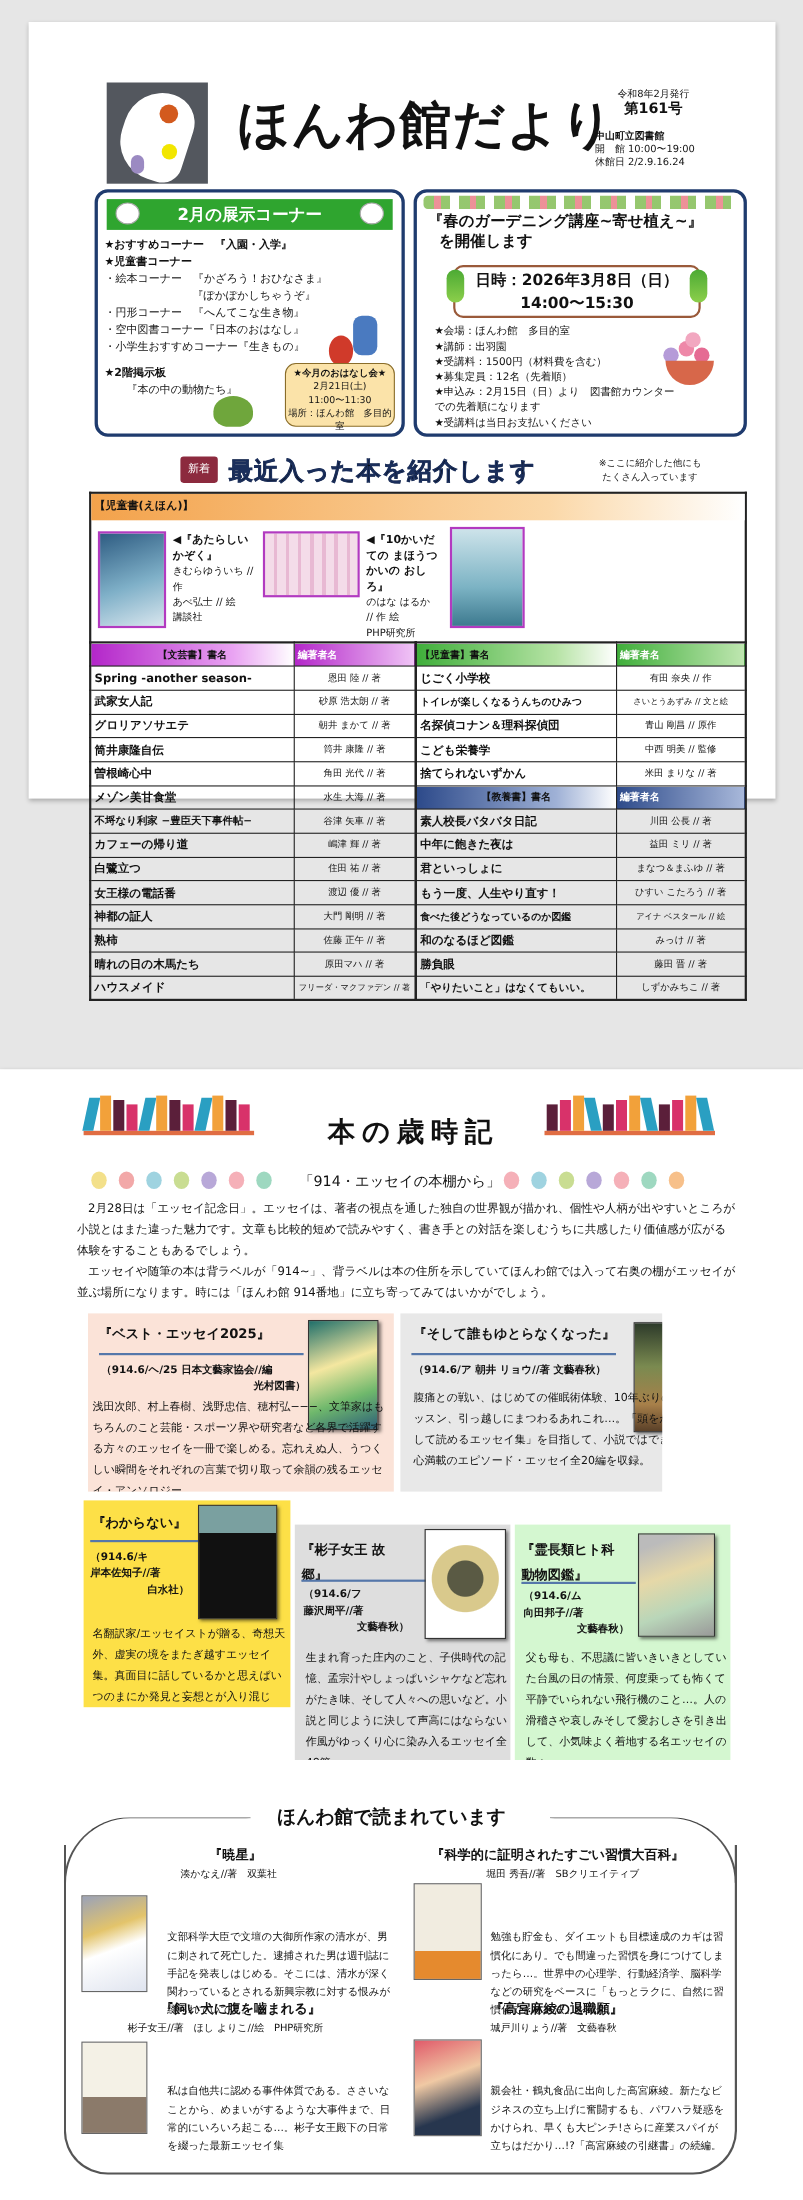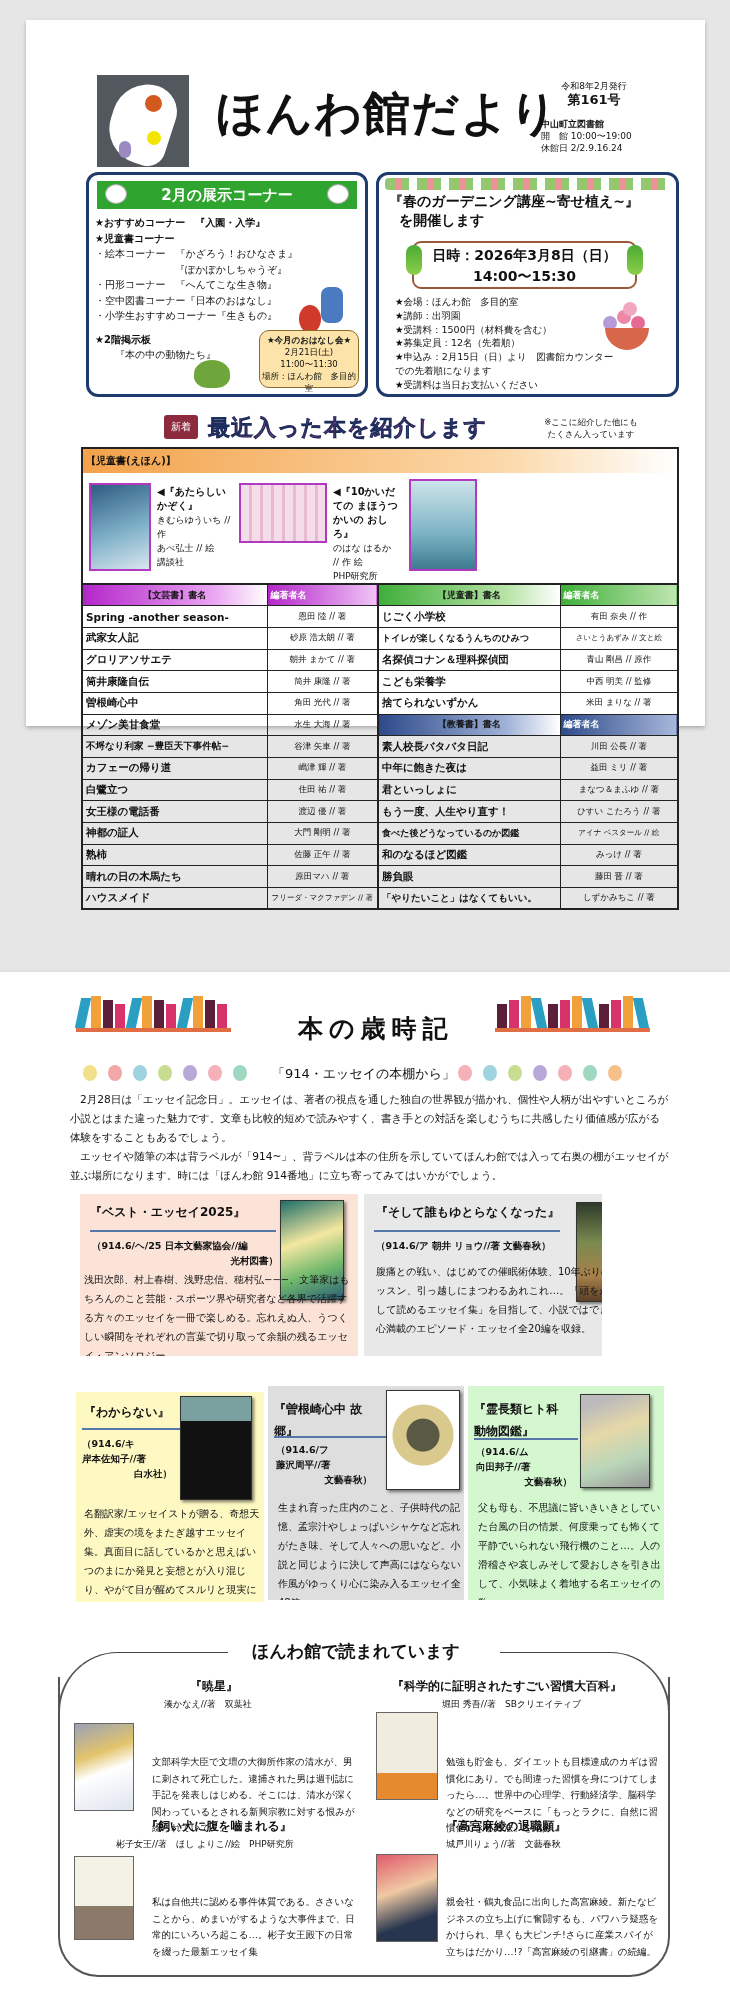--- a/index.html
+++ b/index.html
@@ -39,38 +39,38 @@
   .g-title { left: 10px; top: 17px; font-size: 14px; font-weight: bold; line-height: 19px; width: 285px; }
   .g-date { left: 33px; top: 66px; width: 225px; height: 48px; border: 2px solid #9a5a3a; border-radius: 9px; text-align: center; font-size: 14px; font-weight: bold; line-height: 21px; padding-top: 2px; }
   .g-leaf { position: absolute; width: 16px; height: 30px; background: linear-gradient(#4caa34, #8ccf4b); border-radius: 8px; }
   .g-info { left: 16px; top: 120px; font-size: 9.5px; line-height: 13.8px; }
   .basket { left: 218px; top: 127px; width: 60px; height: 50px; }
   .basket .pot { position: absolute; left: 8px; top: 26px; width: 44px; height: 22px; background: #d7674a; border-radius: 0 0 22px 22px; }
   .basket .fl { position: absolute; width: 14px; height: 14px; border-radius: 50%; }
 
   
   .newtag { left: 138px; top: 395px; width: 34px; height: 24px; background: #8c2a3e; color: #fff; font-size: 10px; text-align: center; line-height: 24px; border-radius: 3px; }
-  .newtitle { left: 182px; top: 393px; font-size: 22px; font-weight: bold; color: #ec4899; -webkit-text-stroke: 0.6px #1b2f5c; letter-spacing: 1px; }
+  .newtitle { left: 182px; top: 393px; font-size: 22px; font-weight: bold; color: #000000; -webkit-text-stroke: 0.6px #1b2f5c; letter-spacing: 1px; }
   .newnote { left: 510px; top: 396px; font-size: 8.5px; line-height: 12px; text-align: center; width: 110px; }
 
   
   .picbox { left: 55px; top: 427px; width: 598px; height: 138px; border: 2px solid #222; border-bottom: none; }
   .pic-head { left: 0; top: 0; width: 594px; height: 24px; background: linear-gradient(90deg, #f3a24b, #fbd8a8 70%, #fff); font-size: 10px; font-weight: bold; line-height: 24px; padding-left: 3px; }
   .cover { position: absolute; border: 2px solid #b23ac0; }
   .pb-text { position: absolute; font-size: 9px; line-height: 14px; }
   .pb-text .t { font-weight: bold; font-size: 10px; }
 
   
   .tbl { position: absolute; border-collapse: collapse; font-size: 9px; }
   .tbl td { border: 1px solid #222; height: 21.7px; padding: 0 3px; white-space: nowrap; overflow: hidden; }
   .tbl td.title-cell { font-weight: bold; font-size: 10.5px; }
   .tbl td.author-cell { font-size: 8.5px; text-align: center; }
   .th-lit { background: linear-gradient(90deg, #b326c9, #e9a3f2 70%, #fff); font-weight: bold; text-align: center; }
   .th-lit2 { background: linear-gradient(90deg, #b326c9, #f0c4f6); color: #fff; font-weight: bold; }
-  .th-kid { background: linear-gradient(90deg, #3fae3a, #b6e3a5 70%, #fff); font-weight: bold; text-align: center; }
+  .th-kid { background: linear-gradient(90deg, #3fae3a, #b6e3a5 70%, #fff); font-weight: bold; }
   .th-kid2 { background: linear-gradient(90deg, #3fae3a, #bfe6b0); color: #fff; font-weight: bold; }
   .th-edu { background: linear-gradient(90deg, #2d4a8a, #9fb1d6 70%, #fff); font-weight: bold; text-align: center; color: #111; }
   .th-edu2 { background: linear-gradient(90deg, #2d4a8a, #a8b8da); color: #fff; font-weight: bold; }
 
   
   .shelf { position: absolute; height: 36px; width: 155px; border-bottom: 4px solid #e06d43; }
   .shelf .bk { position: absolute; bottom: 0; width: 10px; }
   .almanac { left: 278px; top: 40px; font-size: 25px; font-weight: bold; letter-spacing: 6px; margin-left: 20px; }
   .sub { left: 272px; top: 93px; font-size: 13px; }
   .dot { position: absolute; width: 14px; height: 16px; border-radius: 50%; top: 93px; }
@@ -402,34 +402,34 @@
   </div>
 
   <div class="essay" style="left:364px;top:222px;width:238px;height:162px;background:#e8e8e8">
     <div class="et" style="left:12px;top:10px">『そして誰もゆとらなくなった』</div>
     <div class="line" style="left:10px;top:36px;width:186px"></div>
     <div class="meta" style="left:12px;top:44px">（914.6/ア 朝井 リョウ//著 文藝春秋）</div>
     <div class="cov" style="left:212px;top:8px;width:70px;height:100px;background:linear-gradient(180deg,#2d3a2a,#7a8a50 40%,#a8804a 75%,#5a4028)"></div>
     <div class="body" style="left:12px;top:68px;width:280px">腹痛との戦い、はじめての催眠術体験、10年ぶりのダンスレッスン、引っ越しにまつわるあれこれ…。「頭をからっぽにして読めるエッセイ集」を目指して、小説ではできない遊び心満載のエピソード・エッセイ全20編を収録。</div>
   </div>
 
-  <div class="essay" style="left:76px;top:420px;width:188px;height:210px;background:#fef9c3">
+  <div class="essay" style="left:76px;top:392px;width:188px;height:188px;background:#fde047">
     <div class="et" style="left:8px;top:12px">『わからない』</div>
     <div class="line" style="left:6px;top:36px;width:100px"></div>
     <div class="meta" style="left:6px;top:44px;width:90px">
       <div>（914.6/キ</div>
       <div>岸本佐知子//著</div>
       <div style="text-align:right">白水社）</div>
     </div>
     <div class="cov" style="left:104px;top:4px;width:72px;height:104px;background:linear-gradient(180deg,#7aa0a0 0 24%,#111 24%)"></div>
     <div class="body" style="left:8px;top:112px;width:178px">名翻訳家/エッセイストが贈る、奇想天外、虚実の境をまたぎ越すエッセイ集。真面目に話しているかと思えばいつのまにか発見と妄想とが入り混じり、やがて目が醒めてスルリと現実に戻る･･･岸本ワールドをお楽しみください。</div>
   </div>
 
   <div class="essay" style="left:268px;top:414px;width:196px;height:214px;background:#dedede">
-    <div class="et" style="left:6px;top:12px;width:90px;line-height:22px">『曽根崎心中 故郷』</div>
+    <div class="et" style="left:6px;top:12px;width:90px;line-height:22px">『彬子女王 故郷』</div>
     <div class="line" style="left:6px;top:50px;width:116px"></div>
     <div class="meta" style="left:8px;top:56px;width:96px">
       <div>（914.6/フ</div>
       <div>藤沢周平//著</div>
       <div style="text-align:right">文藝春秋）</div>
     </div>
     <div class="cov" style="left:118px;top:4px;width:74px;height:100px;background:radial-gradient(circle at 50% 45%,#5a5a44 0 16px,#d9c98c 17px 30px,#fff 31px)"></div>
     <div class="body" style="left:10px;top:112px;width:184px">生まれ育った庄内のこと、子供時代の記憶、孟宗汁やしょっぱいシャケなど忘れがたき味、そして人々への思いなど。小説と同じように決して声高にはならない作風がゆっくり心に染み入るエッセイ全48篇。</div>
   </div>
 

